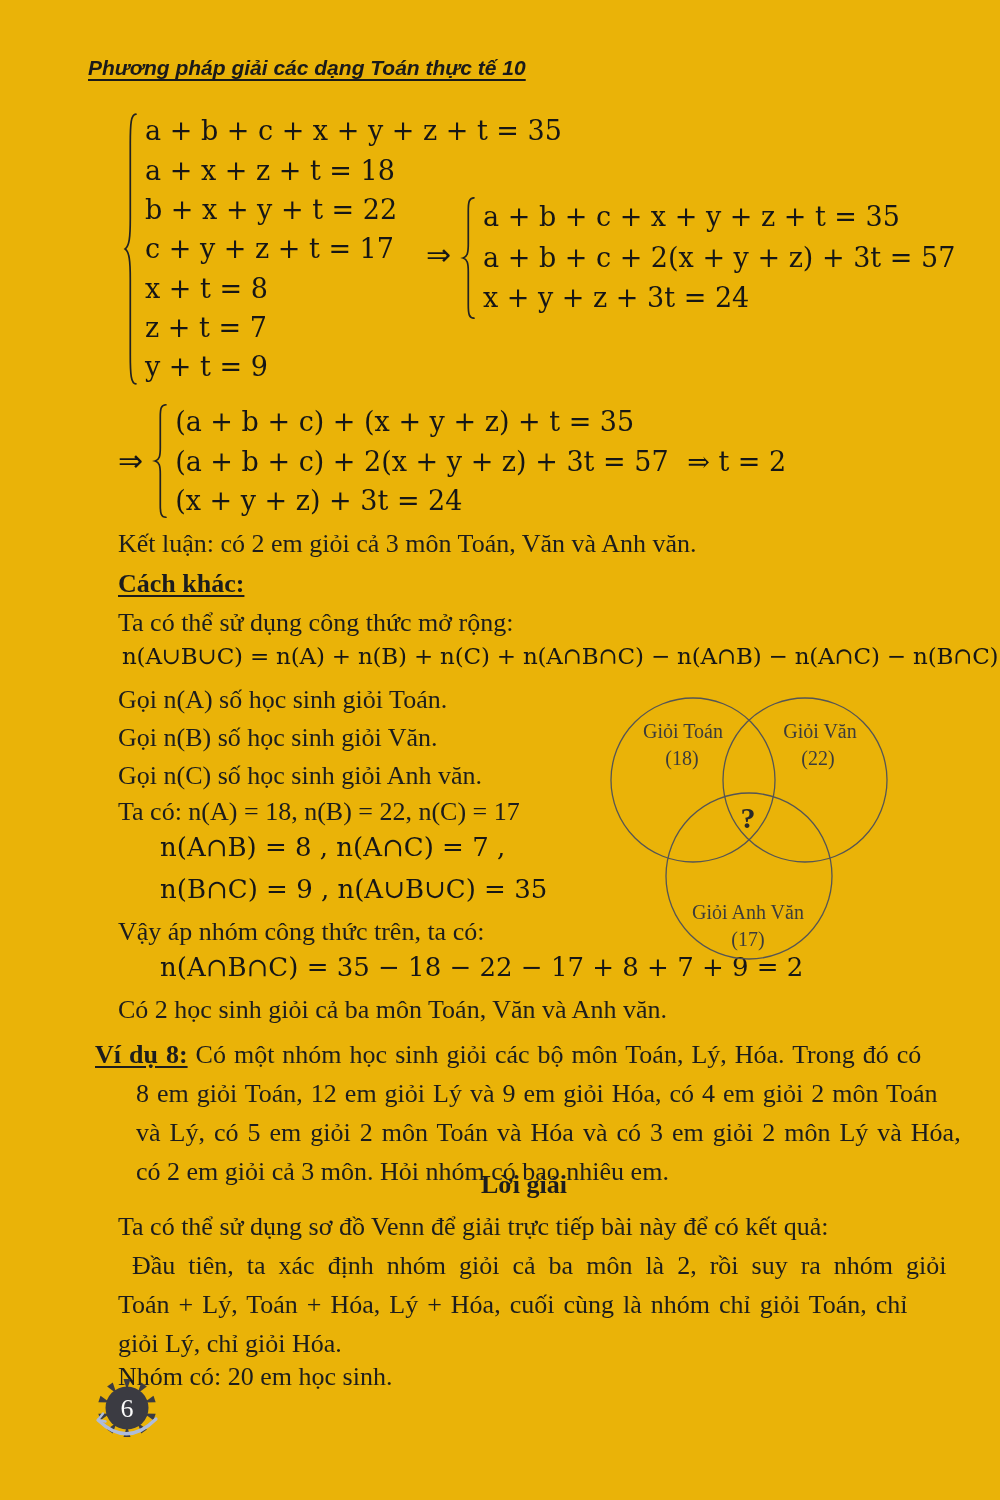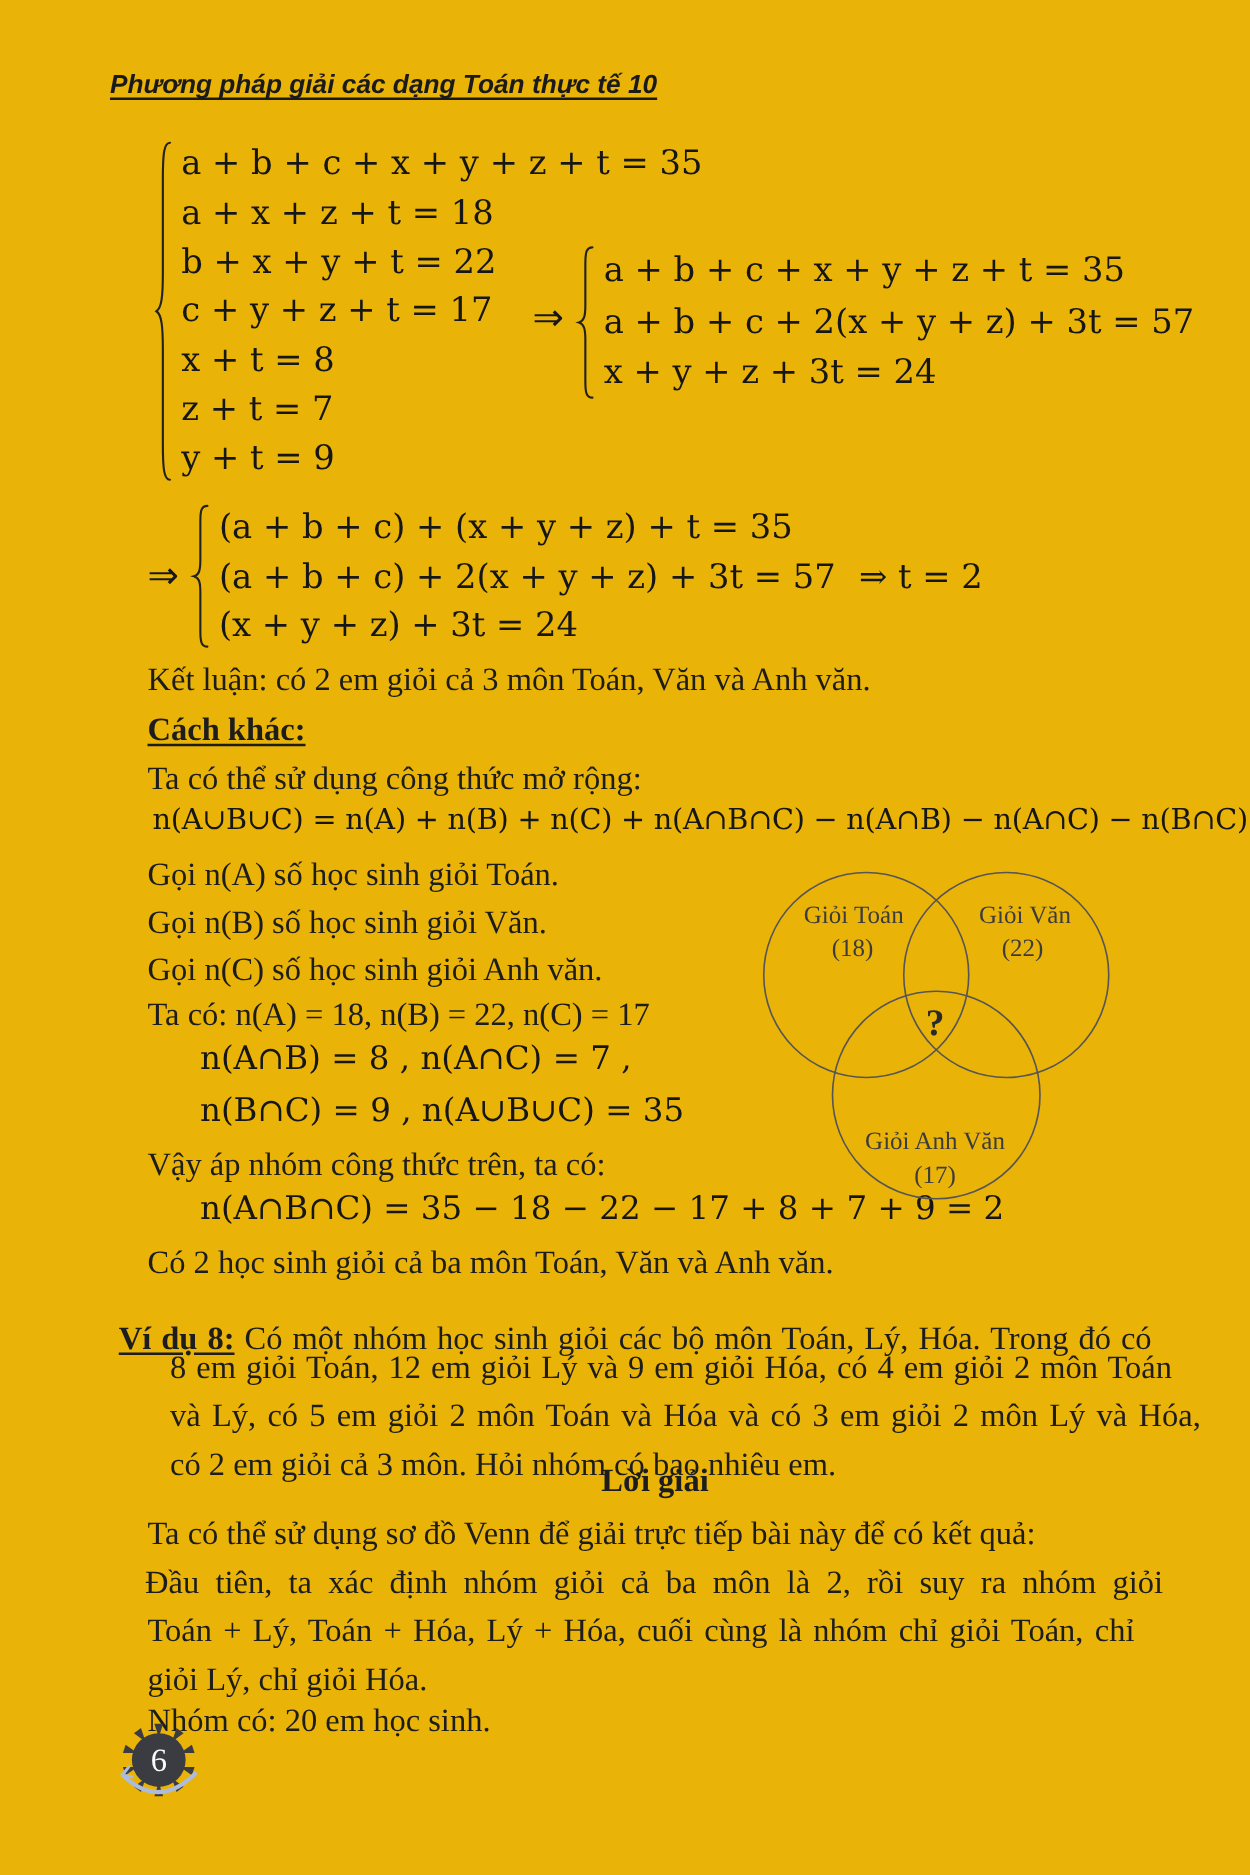--- a/index.html
+++ b/index.html
@@ -106,30 +106,30 @@
     <circle class="venn-circle" cx="151" cy="196" r="83"></circle>
     <text class="venn-label" x="85" y="58" text-anchor="middle">Giỏi Toán</text>
     <text class="venn-label" x="84" y="85" text-anchor="middle">(18)</text>
     <text class="venn-label" x="222" y="58" text-anchor="middle">Giỏi Văn</text>
     <text class="venn-label" x="220" y="85" text-anchor="middle">(22)</text>
     <text class="venn-q" x="150" y="148" text-anchor="middle">?</text>
     <text class="venn-label" x="150" y="239" text-anchor="middle">Giỏi Anh Văn</text>
     <text class="venn-label" x="150" y="266" text-anchor="middle">(17)</text>
   </svg>
 
-  <div class="abs body-line ws1" style="left:95px; top:1038px;margin-top:16px;">
+  <div class="abs body-line ws1" style="left:95px; top:1038px;">
     <span class="bold-underline">Ví dụ 8:</span><span> Có một nhóm học sinh giỏi các bộ môn Toán, Lý, Hóa. Trong đó có</span>
   </div>
   <div class="abs body-line ws1" style="left:136px; top:1077px;">8 em giỏi Toán, 12 em giỏi Lý và 9 em giỏi Hóa, có 4 em giỏi 2 môn Toán</div>
   <div class="abs body-line ws2" style="left:136px; top:1116px;">và Lý, có 5 em giỏi 2 môn Toán và Hóa và có 3 em giỏi 2 môn Lý và Hóa,</div>
   <div class="abs body-line" style="left:136px; top:1155px;">có 2 em giỏi cả 3 môn. Hỏi nhóm có bao nhiêu em.</div>
 
   <div class="abs center-heading">Lời giải</div>
   <div class="abs body-line" style="left:118px; top:1210px;">Ta có thể sử dụng sơ đồ Venn để giải trực tiếp bài này để có kết quả:</div>
-  <div class="abs body-line ws6" style="left:116px; top:1249px;">Đầu tiên, ta xác định nhóm giỏi cả ba môn là 2, rồi suy ra nhóm giỏi</div>
+  <div class="abs body-line ws6" style="left:132px; top:1249px;">Đầu tiên, ta xác định nhóm giỏi cả ba môn là 2, rồi suy ra nhóm giỏi</div>
   <div class="abs body-line ws2" style="left:118px; top:1288px;">Toán + Lý, Toán + Hóa, Lý + Hóa, cuối cùng là nhóm chỉ giỏi Toán, chỉ</div>
   <div class="abs body-line" style="left:118px; top:1327px;">giỏi Lý, chỉ giỏi Hóa.</div>
   <div class="abs body-line" style="left:118px; top:1360px;">Nhóm có: 20 em học sinh.</div>
 
   <svg class="abs" style="left:90px; top:1376px;" width="78" height="78" viewBox="0 0 78 78">
     <g fill="#3b3b42">
       <polygon points="33.5,3 40.5,3 37,14" transform="rotate(0 37 32)"></polygon>
       <polygon points="33.5,3 40.5,3 37,14" transform="rotate(36 37 32)"></polygon>
       <polygon points="33.5,3 40.5,3 37,14" transform="rotate(72 37 32)"></polygon>
       <polygon points="33.5,3 40.5,3 37,14" transform="rotate(108 37 32)"></polygon>

